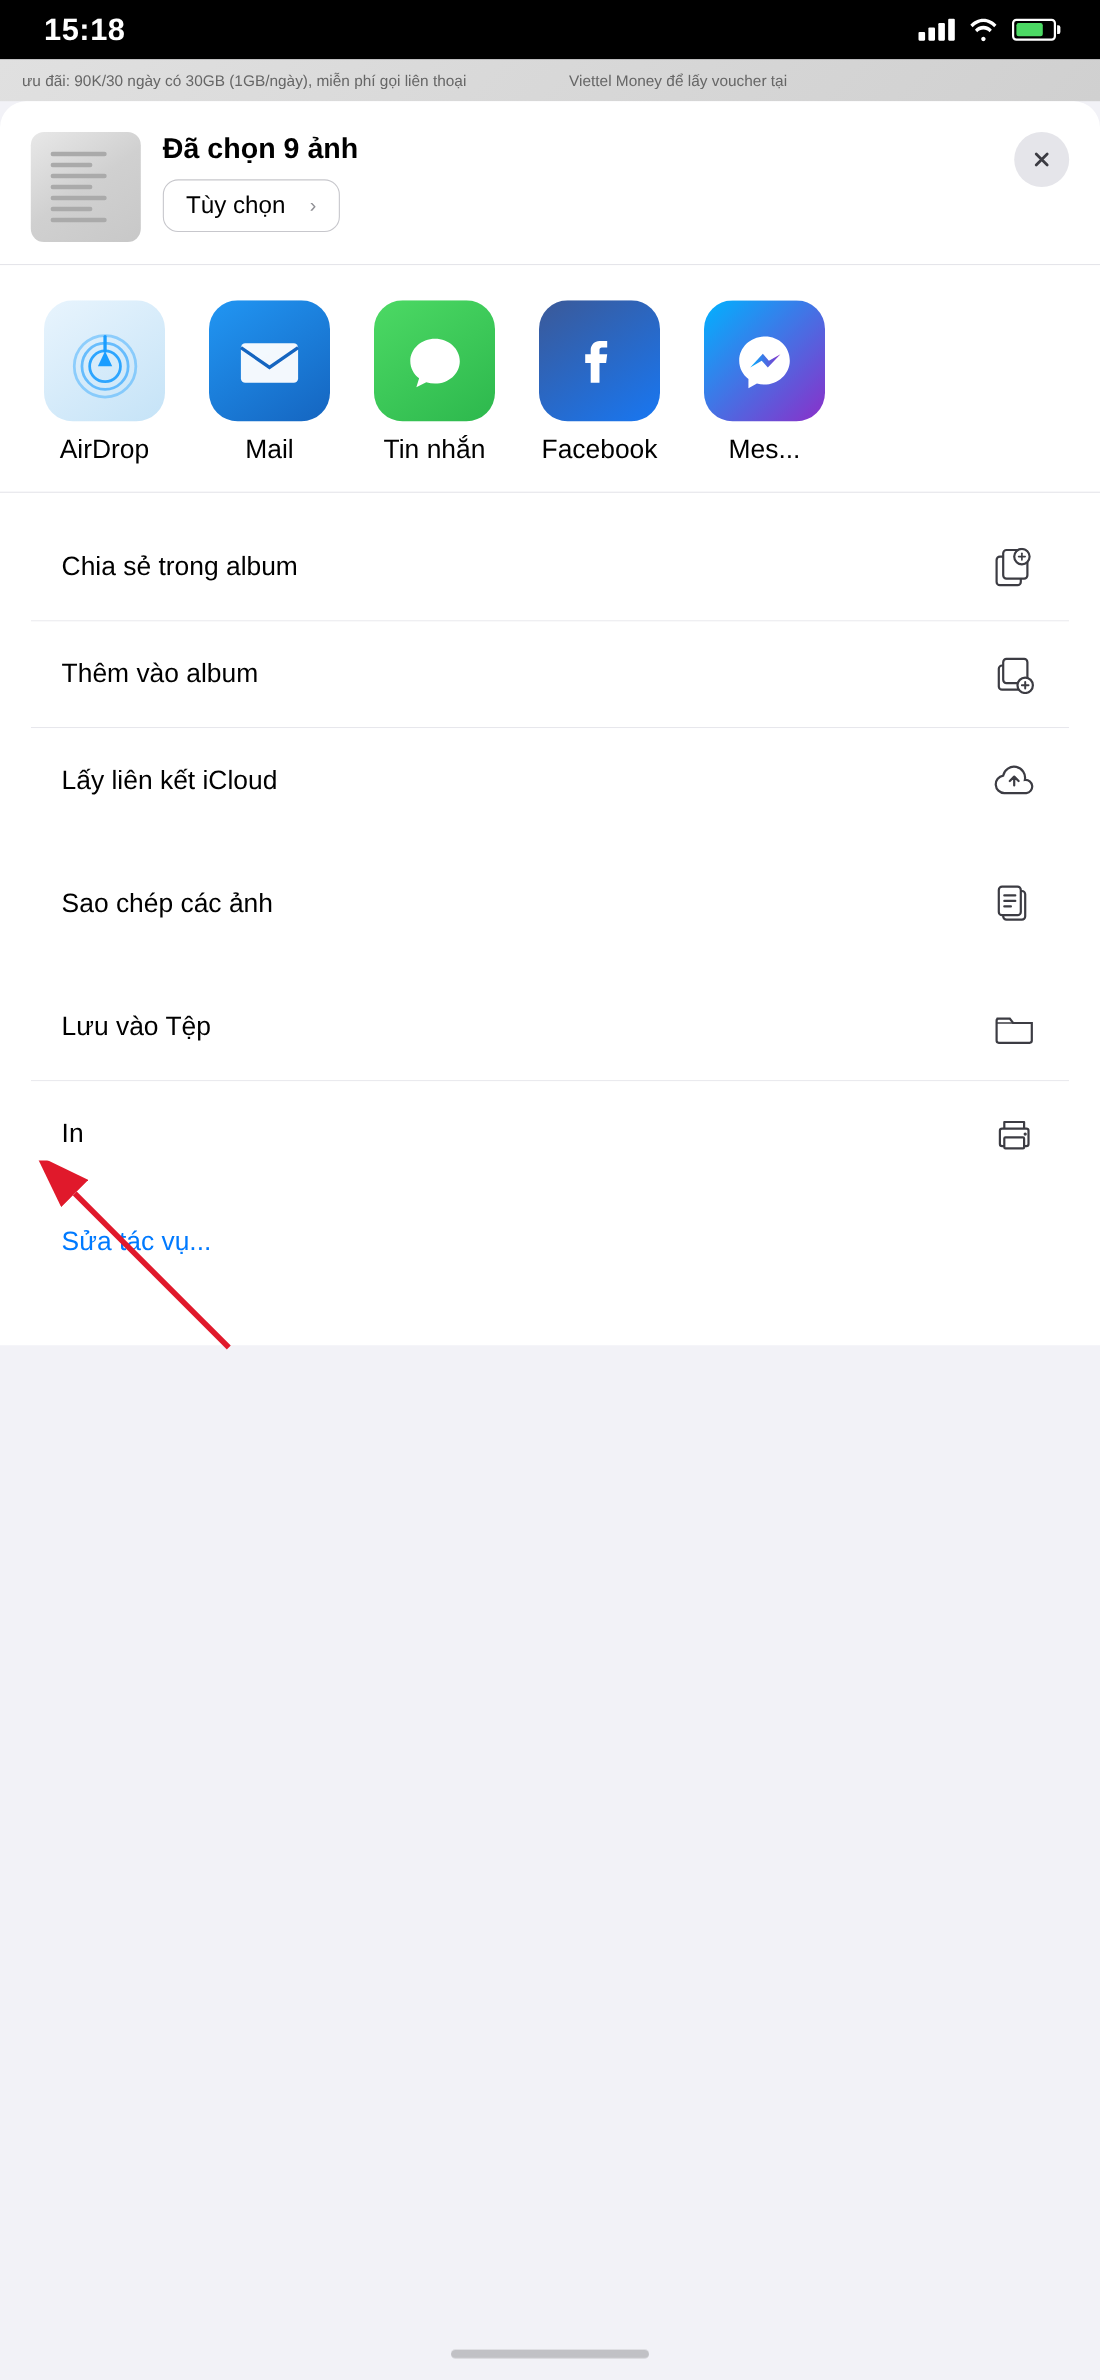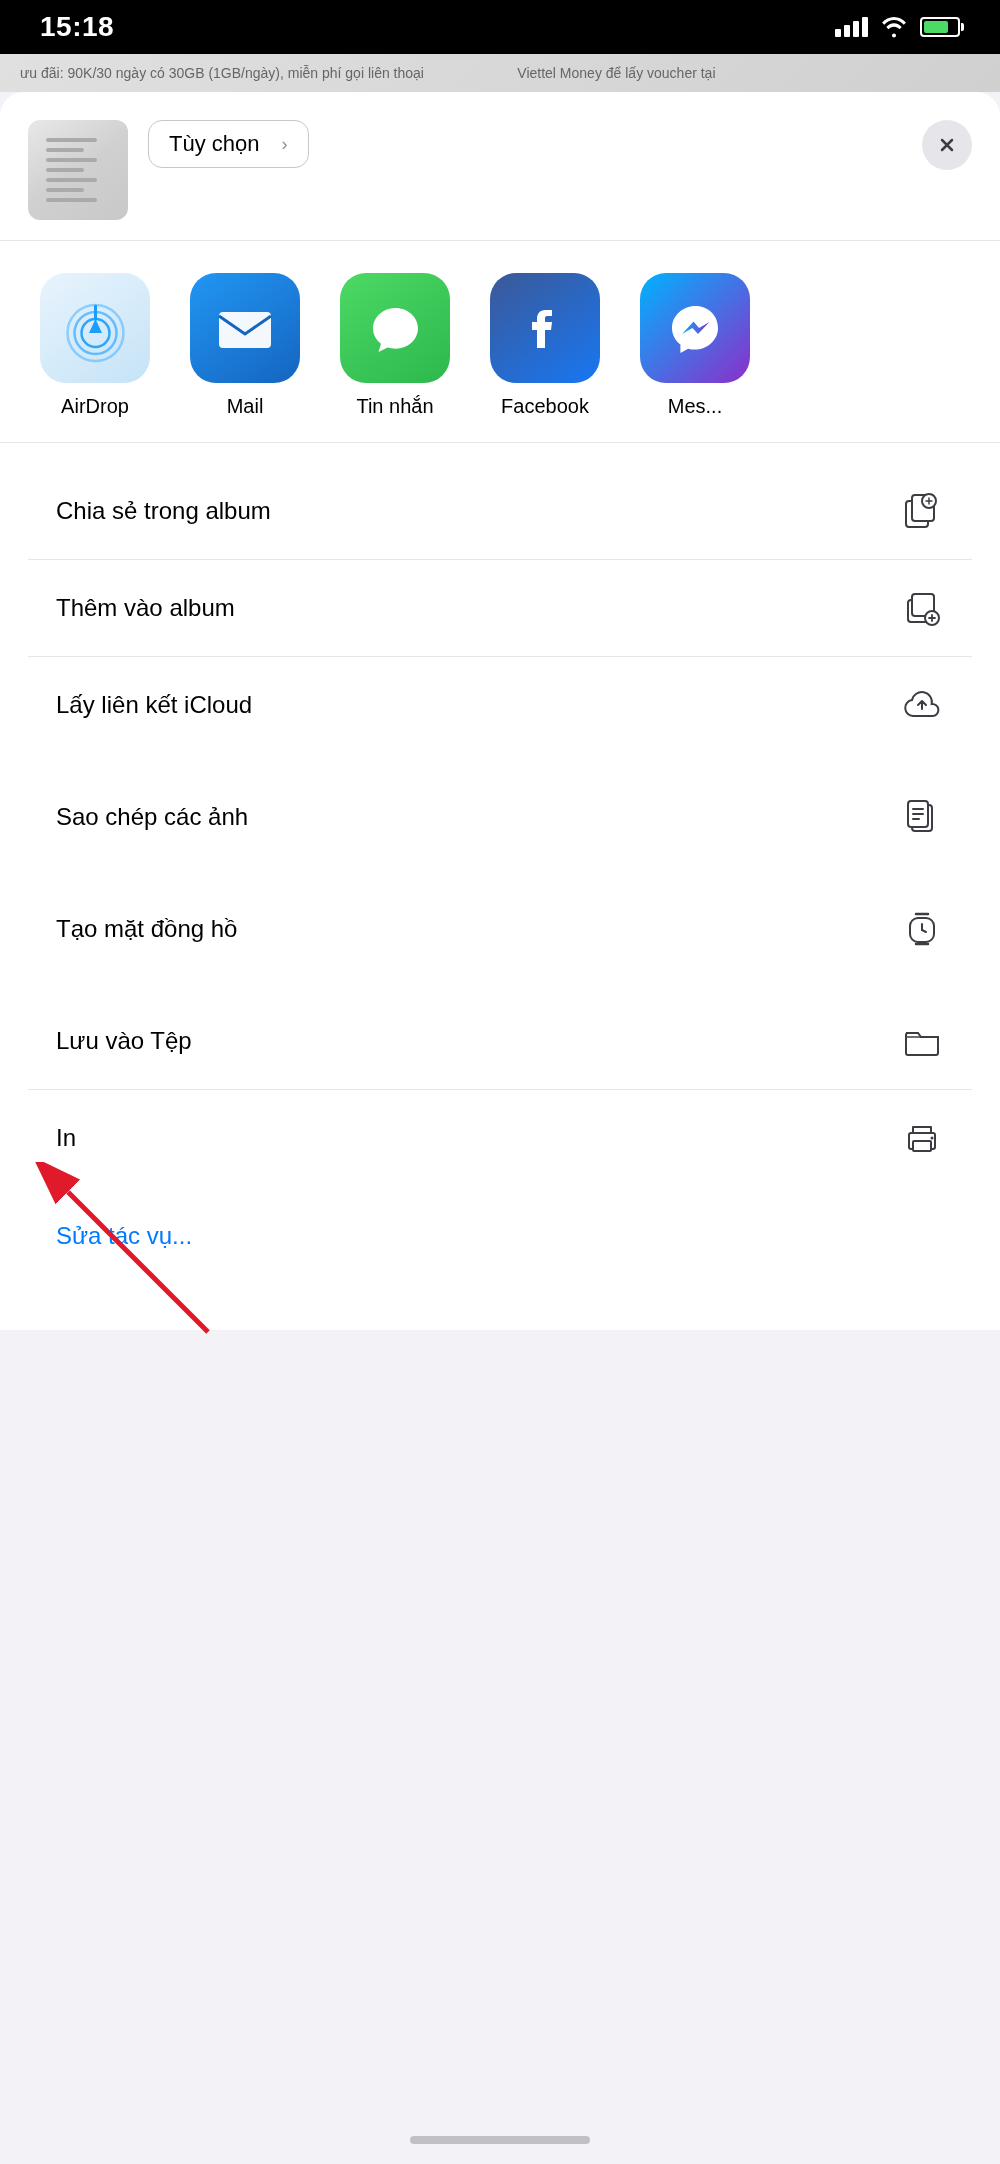--- a/index.html
+++ b/index.html
@@ -218,21 +218,21 @@
       background: linear-gradient(145deg, #2196f3, #1565c0);
     }
     .app-icon.facebook {
       background: linear-gradient(145deg, #3b5998, #1877f2);
     }
     .app-icon.messenger {
       background: linear-gradient(135deg, #00b2ff, #8b2fc9);
     }
 
     .app-label {
-      font-size: 20px;
+      font-size: 24px;
       color: #000;
       text-align: center;
     }
 
     
     .actions-section {
       padding: 20px 28px;
     }
     .action-group {
       background: #fff;
@@ -329,20 +329,21 @@
         <div class="thumb-line medium"></div>
         <div class="thumb-line short"></div>
         <div class="thumb-line medium"></div>
         <div class="thumb-line short"></div>
         <div class="thumb-line medium"></div>
         <div class="thumb-line short"></div>
         <div class="thumb-line medium"></div>
       </div>
     </div>
     <div class="header-info">
+      <div class="selected-count">Đã chọn 9 ảnh</div>
       <button class="options-btn">
         <span>Tùy chọn</span>
         <span class="options-chevron">›</span>
       </button>
     </div>
     <button class="close-btn">
       <svg width="20" height="20" viewBox="0 0 20 20" fill="none">
         <path d="M15 5L5 15M5 5l10 10" stroke="#3c3c43" stroke-width="2.5" stroke-linecap="round"></path>
       </svg>
     </button>
@@ -459,34 +460,20 @@
             <rect x="6" y="6" width="20" height="26" rx="3" stroke="#3c3c43" stroke-width="2" fill="none"></rect>
             <rect x="2" y="2" width="20" height="26" rx="3" stroke="#3c3c43" stroke-width="2" fill="white"></rect>
             <line x1="7" y1="10" x2="17" y2="10" stroke="#3c3c43" stroke-width="2" stroke-linecap="round"></line>
             <line x1="7" y1="15" x2="17" y2="15" stroke="#3c3c43" stroke-width="2" stroke-linecap="round"></line>
             <line x1="7" y1="20" x2="13" y2="20" stroke="#3c3c43" stroke-width="2" stroke-linecap="round"></line>
           </svg>
         </div>
       </div>
     </div>
 
-    <div class="action-group">
-      <div class="action-item">
-        <span class="action-label">Tạo mặt đồng hồ</span>
-        <div class="action-icon">
-          <svg width="30" height="38" viewBox="0 0 30 38" fill="none">
-            <rect x="3" y="8" width="24" height="24" rx="8" stroke="#3c3c43" stroke-width="2" fill="none"></rect>
-            <line x1="9" y1="4" x2="21" y2="4" stroke="#3c3c43" stroke-width="2.5" stroke-linecap="round"></line>
-            <line x1="9" y1="34" x2="21" y2="34" stroke="#3c3c43" stroke-width="2.5" stroke-linecap="round"></line>
-            <line x1="15" y1="14" x2="15" y2="20" stroke="#3c3c43" stroke-width="2" stroke-linecap="round"></line>
-            <line x1="15" y1="20" x2="19" y2="22" stroke="#3c3c43" stroke-width="2" stroke-linecap="round"></line>
-          </svg>
-        </div>
-      </div>
-    </div>
 
     <div class="action-group">
       <div class="action-item">
         <span class="action-label">Lưu vào Tệp</span>
         <div class="action-icon">
           <svg width="38" height="32" viewBox="0 0 38 32" fill="none">
             <path d="M3 8h12l3 4h17v16a2 2 0 01-2 2H5a2 2 0 01-2-2V10a2 2 0 012-2z" stroke="#3c3c43" stroke-width="2" fill="none"></path>
             <path d="M3 12h32" stroke="#3c3c43" stroke-width="1.5"></path>
           </svg>
         </div>

